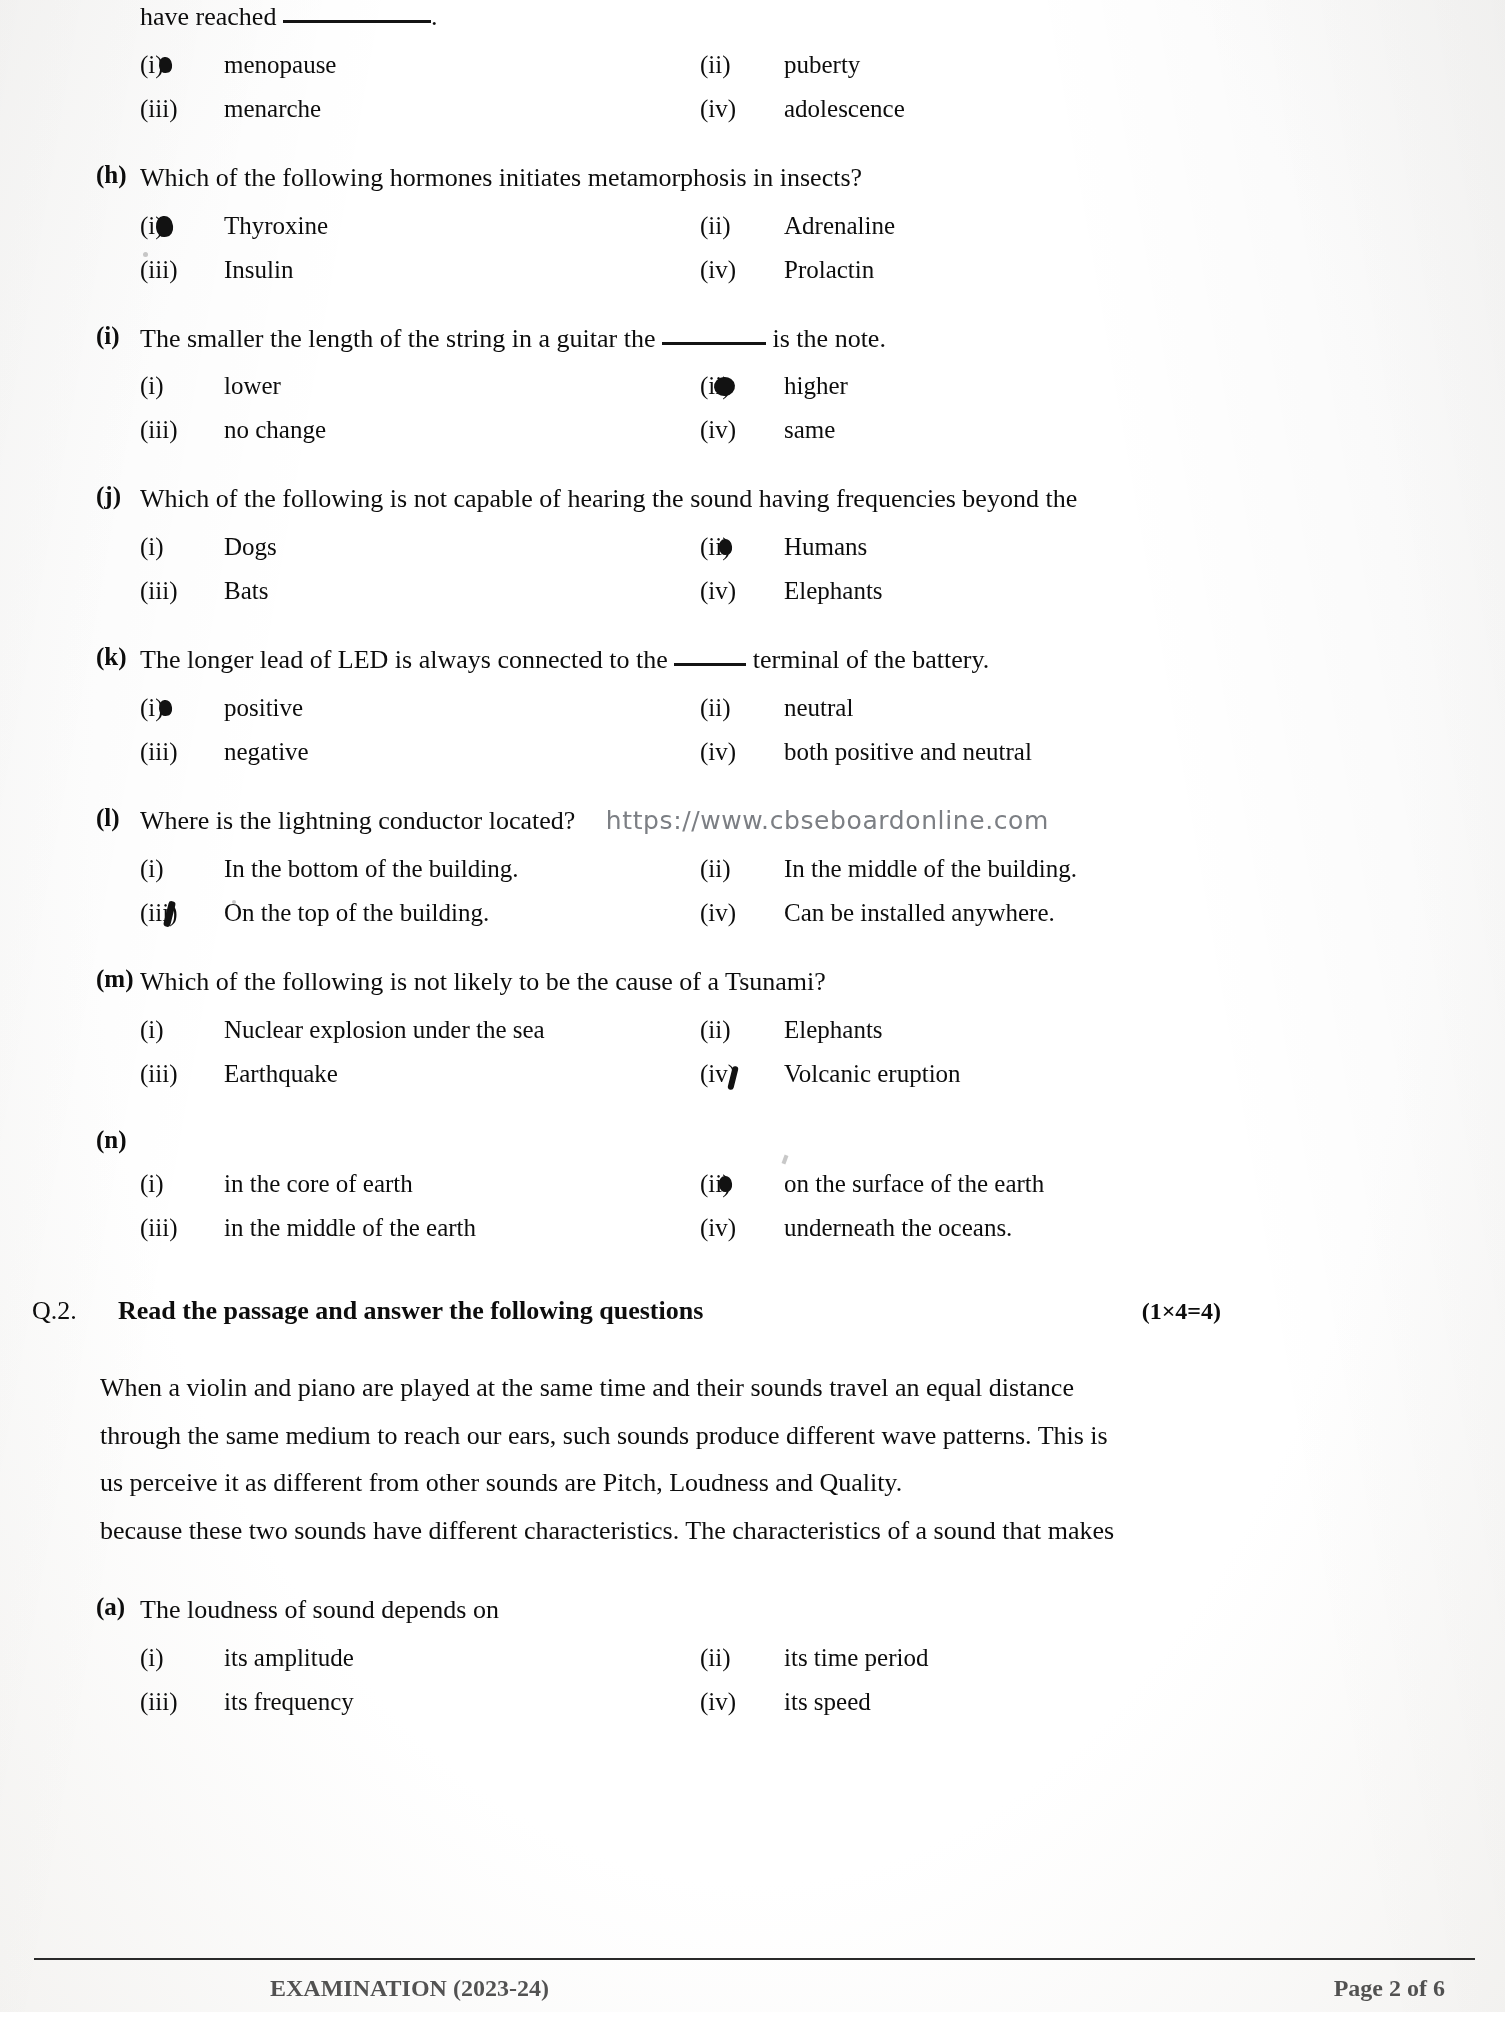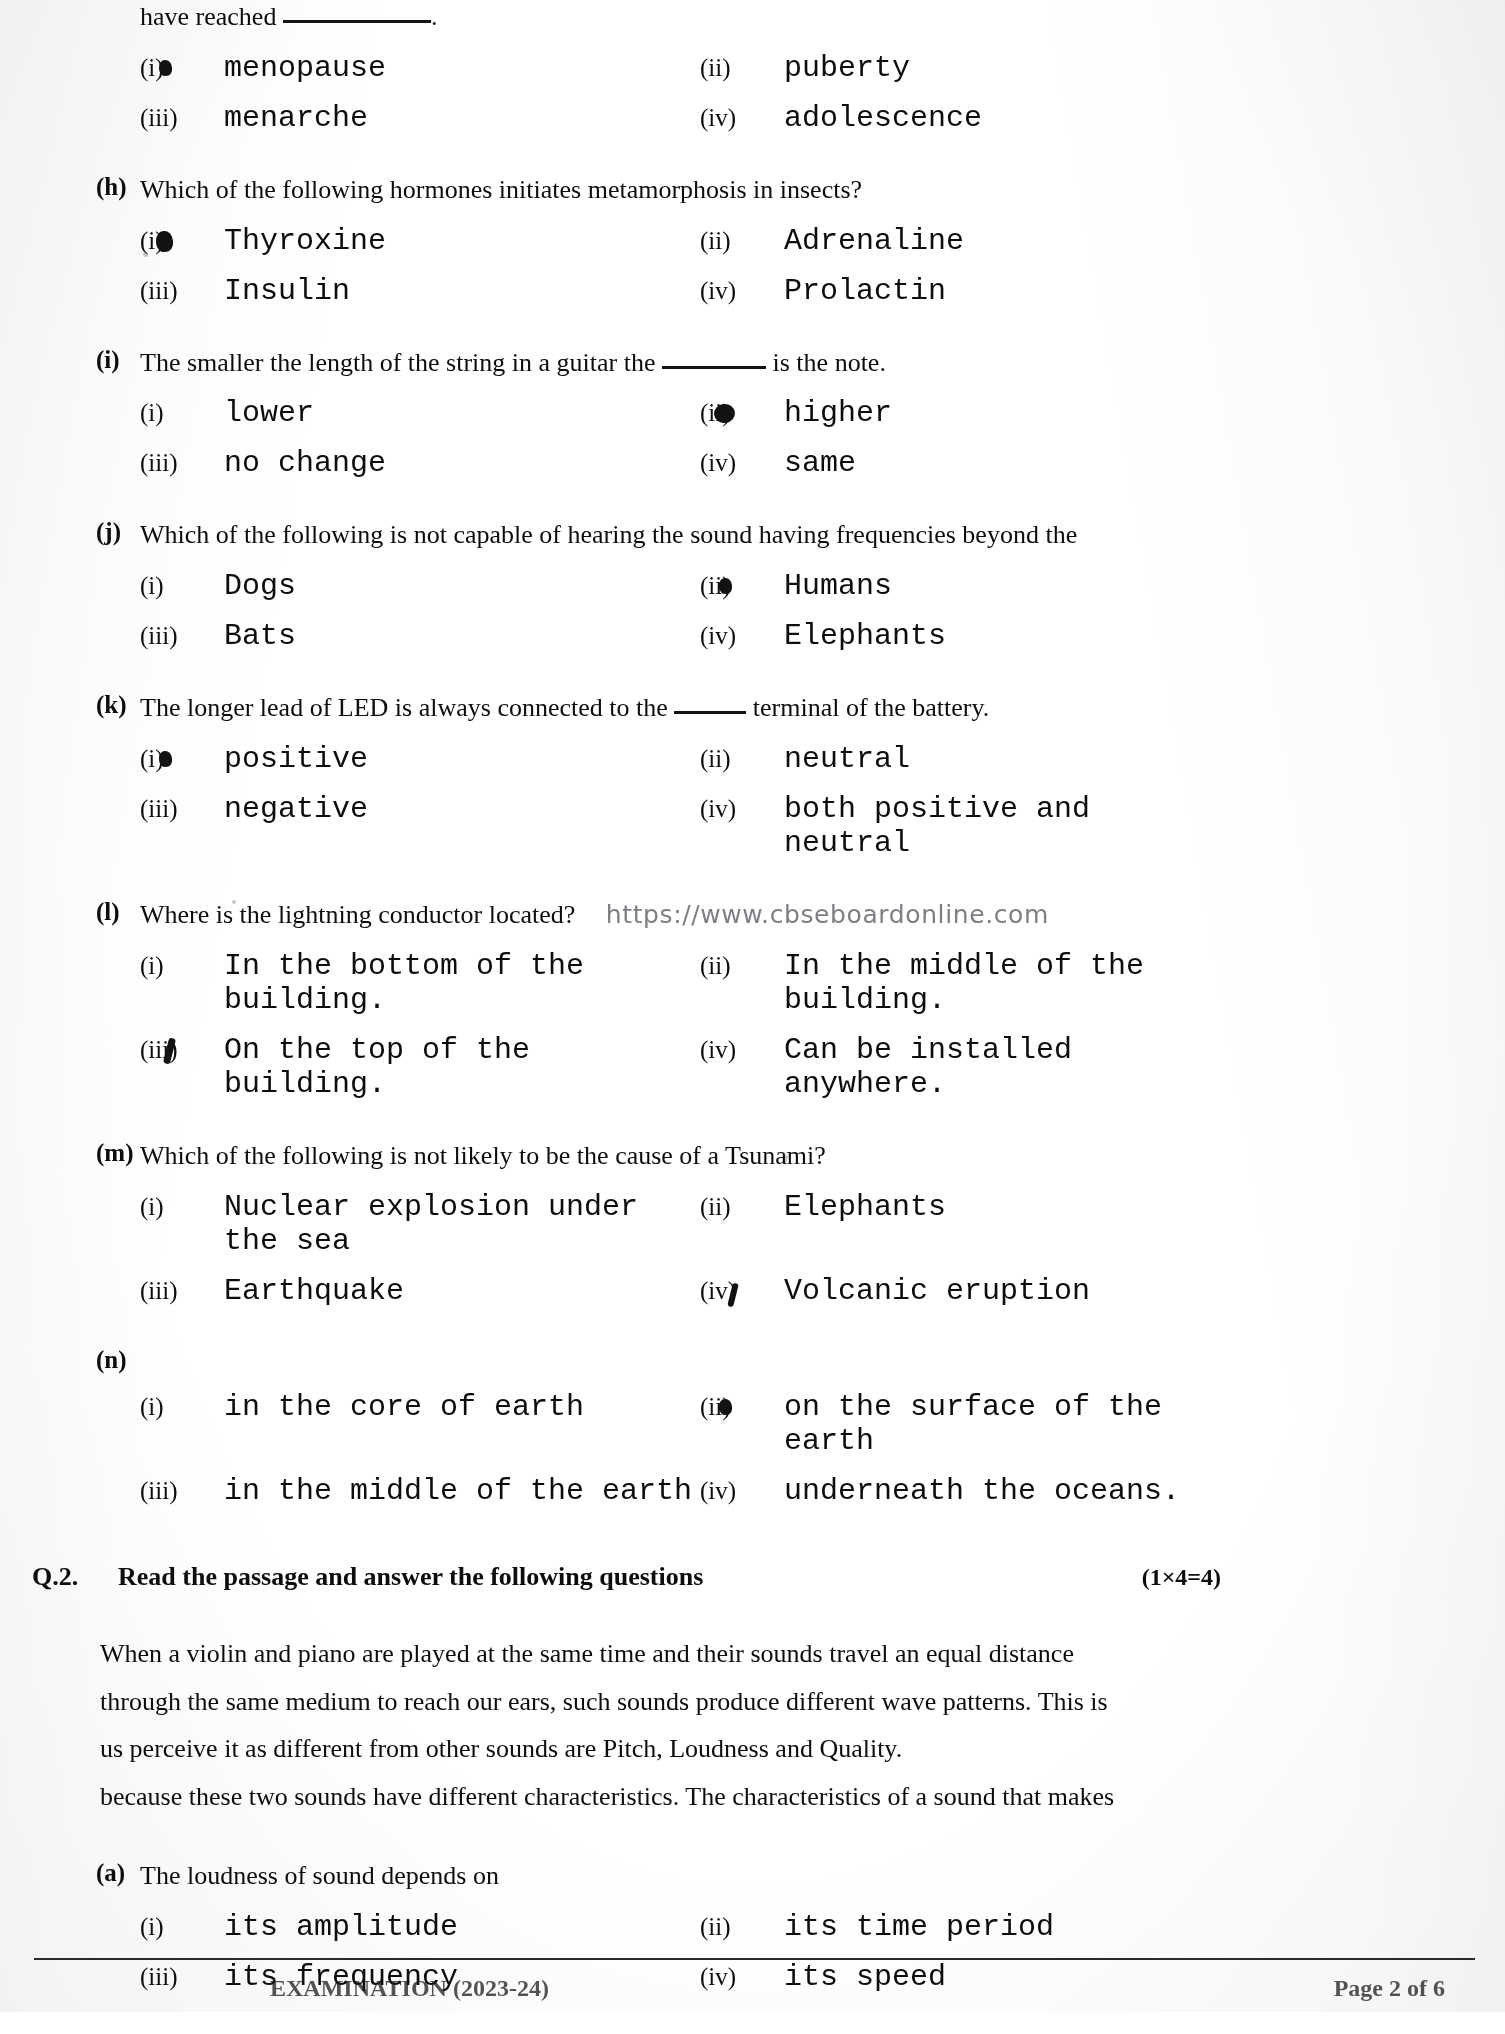--- a/index.html
+++ b/index.html
@@ -79,22 +79,21 @@
   }
   .opt-col-right {
     flex: 1;
   }
   .opt-num {
     width: 84px;
     flex: 0 0 84px;
     font-size: 25px;
   }
   .opt-txt {
-    font-size: 30px;
-    font-family: Liberation Mono, monospace;
+    font-size: 25px;
   }
 
   
   .marked {
     position: relative;
     display: inline-block;
   }
   .marked .blot {
     position: absolute;
     left: 16px;
@@ -155,21 +154,21 @@
 
   
   .q2-row {
     display: flex;
     align-items: baseline;
     padding: 0 52px 0 8px;
   }
   .q2-num {
     width: 110px;
     flex: 0 0 110px;
-    font-weight: bold;
+    font-weight: normal;
     font-size: 26px;
     padding-left: 24px;
     box-sizing: border-box;
   }
   .q2-title {
     flex: 1;
     font-weight: bold;
     font-size: 26px;
   }
   .q2-marks {

